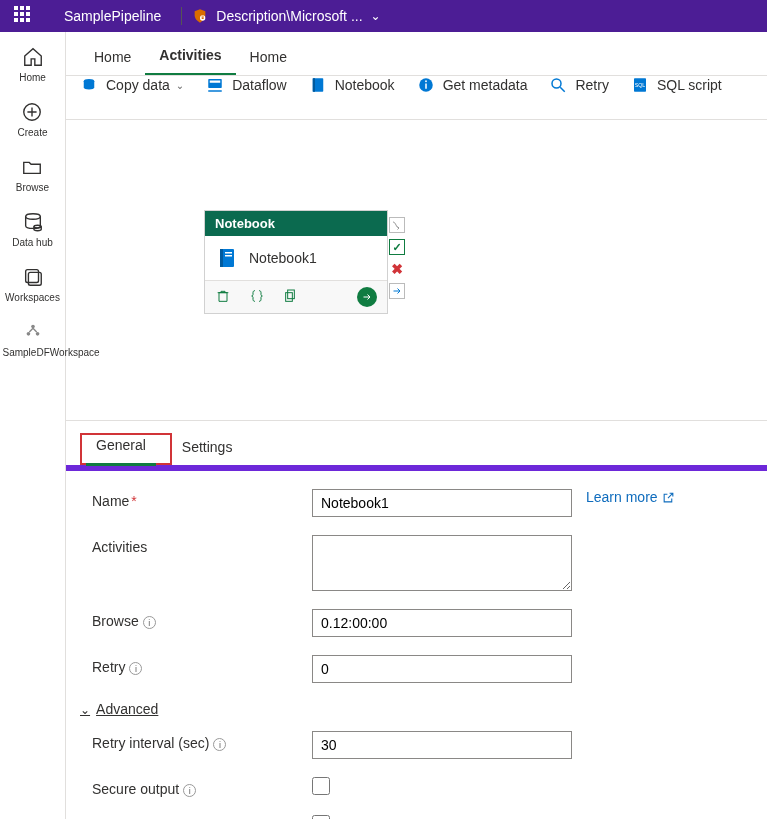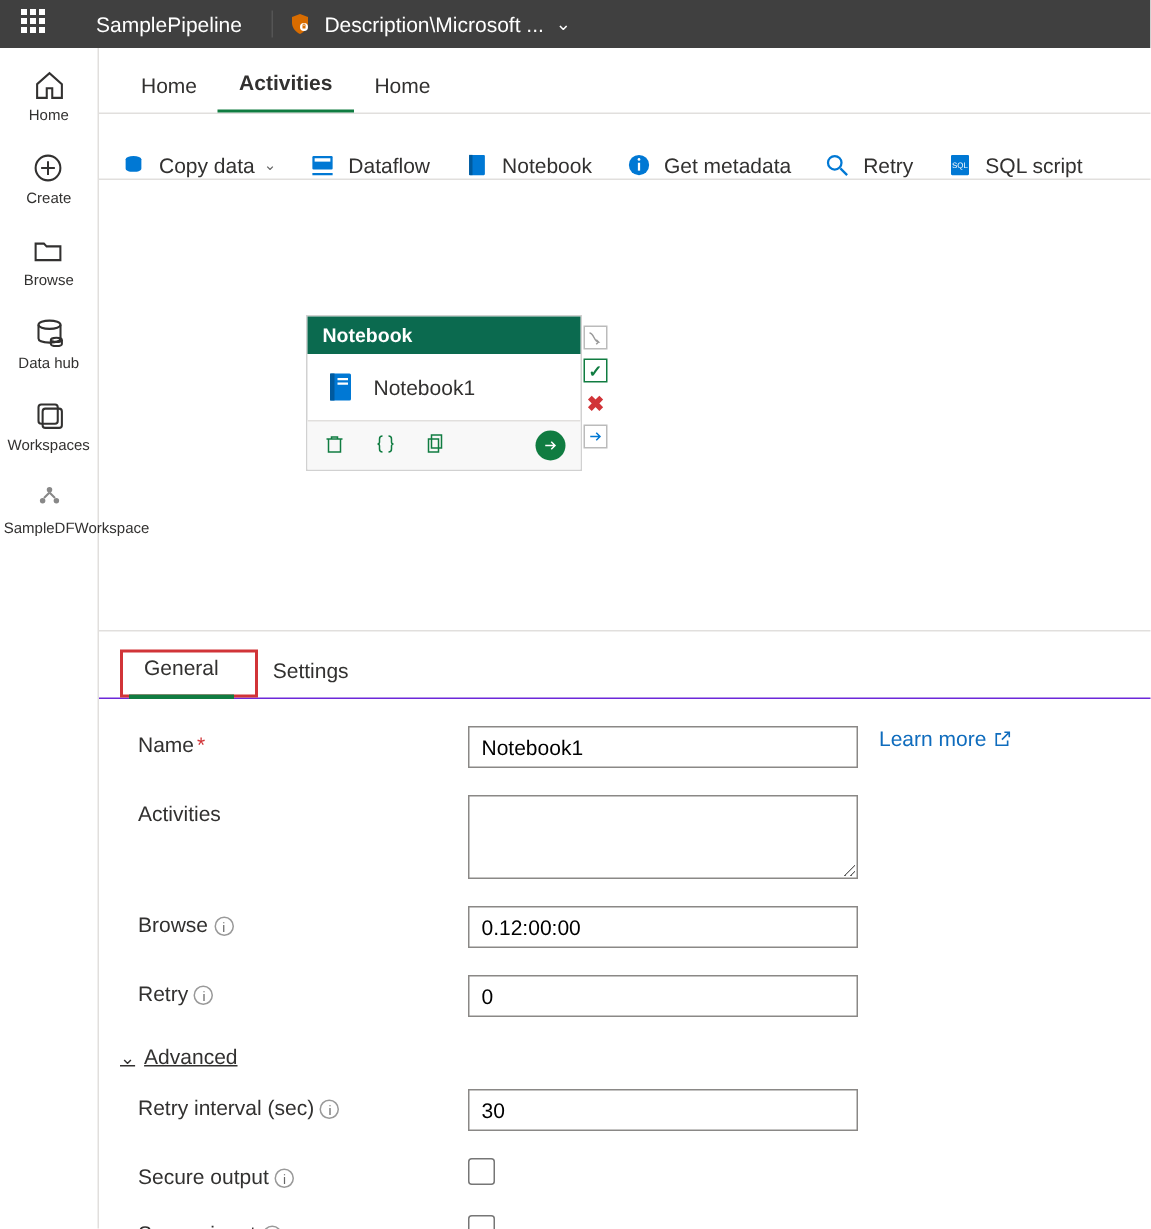--- a/index.html
+++ b/index.html
@@ -1,18 +1,18 @@
 <!DOCTYPE html>
 <html><head>
 <meta charset="utf-8">
 <style>
   * { box-sizing: border-box; margin: 0; padding: 0; font-family: 'Segoe UI', Tahoma, sans-serif; }
   body { width: 767px; height: 819px; overflow: hidden; background: #fff; font-size: 14px; color: #323130; }
   .topbar {
-    background: #404040; height: 32px; display: flex; align-items: center; color: #fff; padding: 0 8px;
+    background: #4c1d95; height: 32px; display: flex; align-items: center; color: #fff; padding: 0 8px;
   }
   .topbar .waffle { width: 20px; height: 20px; display: grid; grid-template-columns: repeat(3,4px); grid-template-rows: repeat(3,4px); gap: 2px; margin-right: 30px; margin-left:6px; }
   .topbar .waffle span { background: #fff; width: 4px; height: 4px; }
   .topbar .title { font-size: 14px; margin-right: 10px; }
   .topbar .divider { width:1px; height:18px; background:#555; margin: 0 10px; }
   .topbar .shield { width:16px; height:16px; margin-right:8px; }
   .topbar .chev { margin-left: 8px; font-size:12px; }
 
   .leftnav {
     position: absolute; top:32px; left:0; width:66px; height: calc(100% - 32px);
@@ -21,21 +21,21 @@
   }
   .leftnav .nav-item { display:flex; flex-direction:column; align-items:center; margin-bottom:18px; cursor:pointer; }
   .leftnav .nav-item svg { width:22px; height:22px; stroke:#323130; fill:none; stroke-width:1.5; }
   .leftnav .nav-item .label { font-size:10px; margin-top:4px; text-align:center; line-height:1.1; max-width:60px; }
 
   .main { position:absolute; top:32px; left:66px; right:0; bottom:0; }
   .tabs { border-bottom:1px solid #e1dfdd; display:flex; padding-left:14px; height:44px; align-items:flex-end; }
   .tabs .tab { padding:10px 14px; cursor:pointer; color:#323130; font-size:14px; }
   .tabs .tab.active { font-weight:700; border-bottom:2px solid #107c41; color:#323130; }
 
-  .toolbar { display:flex; align-items:flex-end; height:44px; border-bottom:1px solid #e1dfdd; padding-left:14px; }
+  .toolbar { display:flex; align-items:flex-start; height:44px; border-bottom:1px solid #e1dfdd; padding-left:14px; }
   .toolbar .tool { display:flex; align-items:center; margin-right:22px; cursor:pointer; }
   .toolbar .tool .ticon { width:18px; height:18px; margin-right:8px; }
   .toolbar .tool .chev { margin-left:6px; font-size:10px; color:#666; }
 
   .canvas { height:300px; position:relative; }
 
   .node {
     position:absolute; left:138px; top:90px; width:184px;
     border:1px solid #d1d1d1; background:#fff;
   }
@@ -47,21 +47,21 @@
   .node-footer .run { width:20px;height:20px; border-radius:50%; background:#107c41; display:flex; align-items:center; justify-content:center; }
   .node-ports { position:absolute; right:-18px; top:6px; display:flex; flex-direction:column; gap:6px; }
   .node-ports .port { width:16px; height:16px; border:1px solid #bbb; display:flex; align-items:center; justify-content:center; font-size:11px; background:#fff; }
   .port.ok { border-color:#107c41; color:#107c41; font-weight:bold; }
   .port.err { color:#d13438; border:none; font-weight:bold; font-size:14px; }
   .port.out { color:#0078d4; }
 
   .props {
     border-top:1px solid #e1dfdd;
   }
-  .prop-tabs { display:flex; padding:12px 14px 0 14px; border-bottom:1px solid #6d28d9;}
+  .prop-tabs { display:flex; padding:12px 14px 0 14px; border-bottom:6px solid #6d28d9;}
   .prop-tabs .ptab { padding:6px 10px 10px; cursor:pointer; font-size:14px; margin-right:10px;}
   .prop-tabs .ptab.active { border-bottom:3px solid #107c41; font-weight:400;}
   .highlight-box { border:2px solid #d13438; padding:2px 4px 0 4px; display:inline-block;}
   .form { padding:18px 14px; }
   .form-row { display:flex; align-items:flex-start; margin-bottom:18px;margin-left:12px; }
   .form-row .flabel { width:220px; padding-top:4px; }
   .form-row .flabel .req { color:#d13438; margin-left:2px; }
   .form-row .flabel .info { display:inline-block; width:13px; height:13px; border:1px solid #999; border-radius:50%; font-size:9px; text-align:center; line-height:12px; margin-left:4px; color:#666; }
   .form-row input[type=text] { width:260px; height:28px; border:1px solid #8a8886; padding:0 8px; font-size:14px;}
   .form-row textarea { width:260px; height:56px; border:1px solid #8a8886; padding:4px 8px; resize:both; }

